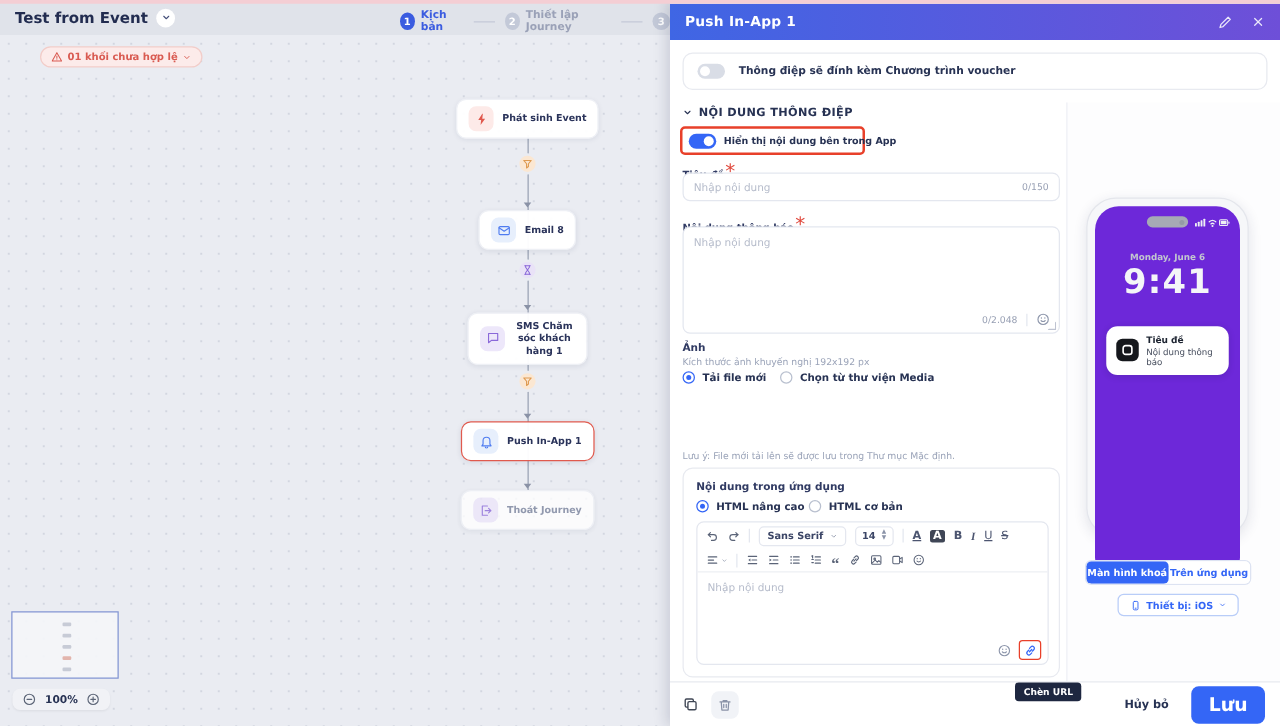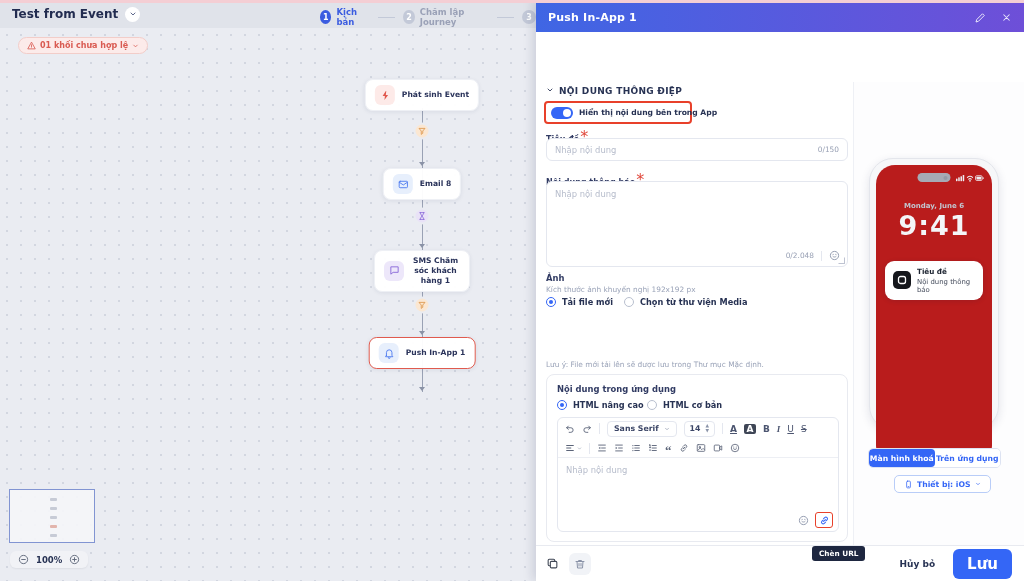--- a/index.html
+++ b/index.html
@@ -24,21 +24,21 @@
     display:flex; align-items:center; justify-content:center; color:#4a5larger; color:#46507a; cursor:pointer; }
   #stepper { position:absolute; left:320px; top:3px; height:28px; display:flex; align-items:center; }
   .step { display:flex; align-items:center; gap:5px; }
   .step-circle { width:14px; height:14px; border-radius:50%; background:#c3c9d8; color:#fff;
     font-size:8px; font-weight:bold; display:flex; align-items:center; justify-content:center; }
   .step.active .step-circle { background:#3b5ce0; }
   .step-label { font-size:8.5px; font-weight:bold; color:#9aa1b7; }
   .step.active .step-label { color:#3b5ce0; }
   .step-dash { width:20px; height:1px; background:#c3c9d8; margin:0 8px; }
 
-  #warning-pill { left:18px; top:37px; display:flex; align-items:center; gap:4px;
+  #warning-pill { left:32px; top:37px; display:flex; align-items:center; gap:4px;
     background:#fcebea; border:1px solid #f2cdc9; border-radius:10px; padding:3px 8px;
     color:#d95b52; font-size:8px; font-weight:bold; cursor:pointer; }
 
   
   #flow-line { left:422px; top:108px; width:1px; height:284px; background:#99a1b4; }
   .flow-arrow { left:419px; width:0; height:0; border-left:3.5px solid transparent;
     border-right:3.5px solid transparent; border-top:4.5px solid #8a92a6; }
   .node { left:422px; transform:translateX(-50%); background:rgba(255,255,255,.96);
     border:1px solid #eef0f5; border-radius:8px; box-shadow:0 1px 4px rgba(24,34,74,.08);
     display:flex; align-items:center; gap:7px; padding:5px 9px; cursor:pointer; white-space:nowrap;text-align:center; }
@@ -139,21 +139,21 @@
   #link-btn-box { border:1.5px solid #e8402a; border-radius:3px; padding:1.5px 2.5px; display:flex; }
   #url-tooltip { left:276px; top:546px; background:#1e2740; color:#fff; font-size:7.3px; font-weight:bold;
     padding:3px 7px; border-radius:3px; z-index:20; white-space:nowrap; }
 
   
   #preview-col { left:317px; top:82px; width:171px; height:463px; background:#fdfdfe; border-left:1px solid #eef0f5; }
   #preview-note { position:absolute; left:8px; top:24px; width:152px; font-size:7px; line-height:1.55;
     color:#a9afc2; text-align:center; }
   #phone { position:absolute; left:15px; top:76px; width:130px; height:272px; background:#f6f7f9;
     border:1px solid #e4e6ec; border-radius:24px; box-shadow:0 3px 10px rgba(30,40,80,.12); }
-  #screen { position:absolute; left:6px; top:6px; width:116px; height:300px; background:#b91c1c;
+  #screen { position:absolute; left:6px; top:6px; width:116px; height:300px; background:#6d28d9;
     border-radius:19px; overflow:hidden; }
   #island { position:absolute; left:50%; transform:translateX(-50%); top:8px; width:33px; height:9px;
     background:#a6aab5; border-radius:5px; }
   #island::after { content:""; position:absolute; right:3px; top:2.5px; width:4px; height:4px;
     border-radius:50%; background:#949aa6; }
   #statusbar { position:absolute; right:8px; top:9px; }
   #phone-date { position:absolute; top:37px; width:100%; text-align:center; font-size:7px;
     font-weight:bold; color:#c2c6d0; }
   #phone-time { position:absolute; top:45px; width:100%; text-align:center; font-size:27px;
     font-weight:bold; color:#f4f5f8; letter-spacing:1px; }
@@ -407,20 +407,28 @@
         </svg>
       </div>
     <div class="node highlight abs" style="top:337px">
       <span class="node-ic" style="background:#e7effc;color:#4f7cf0">
           <svg class="ic" width="11" height="11">
             <use href="#i-bell"></use>
           </svg>
         </span>
       <span class="node-label">Push In-App 1</span>
     </div>
+    <div class="node dim abs" style="top:392px">
+      <span class="node-ic" style="background:#ede7fa;color:#8a68d9">
+          <svg class="ic" width="11" height="11">
+            <use href="#i-exit"></use>
+          </svg>
+        </span>
+      <span class="node-label" style="color:#7c859e">Thoát Journey</span>
+    </div>
 
     <div id="warning-pill" class="abs">
       <svg class="ic" width="9" height="9">
           <use href="#i-warn"></use>
         </svg>
       <span>01 khối chưa hợp lệ</span>
       <svg class="ic" width="7" height="7" style="transform:translateY(.5px)">
           <use href="#i-chev"></use>
         </svg>
     </div>
@@ -456,21 +464,21 @@
         </span>
     </div>
     <div id="stepper">
       <span class="step active">
         <span class="step-circle">1</span>
         <span class="step-label">Kịch bản</span>
       </span>
       <span class="step-dash"></span>
       <span class="step">
         <span class="step-circle">2</span>
-        <span class="step-label">Chăm lập Journey</span>
+        <span class="step-label">Thiết lập Journey</span>
       </span>
       <span class="step-dash"></span>
       <span class="step">
         <span class="step-circle">3</span>
       </span>
     </div>
   </div>
 
   <div id="panel" class="abs">
 
@@ -483,20 +491,26 @@
             </svg>
           </span>
         <span class="hdr-btn">
             <svg class="ic" width="11" height="11">
               <use href="#i-x"></use>
             </svg>
           </span>
       </span>
     </div>
 
+    <div id="voucher-card" class="card abs">
+      <span class="toggle off">
+          <span class="knob"></span>
+        </span>
+      <span class="lbl-bold">Thông điệp sẽ đính kèm Chương trình voucher</span>
+    </div>
 
     <div id="section-hdr" class="abs">
       <svg class="ic" width="8" height="8" style="color:#273253">
           <use href="#i-chev"></use>
         </svg>
       <span id="section-title">NỘI DUNG THÔNG ĐIỆP</span>
     </div>
 
     <div id="inapp-toggle-box" class="abs">
       <span class="toggle on">

